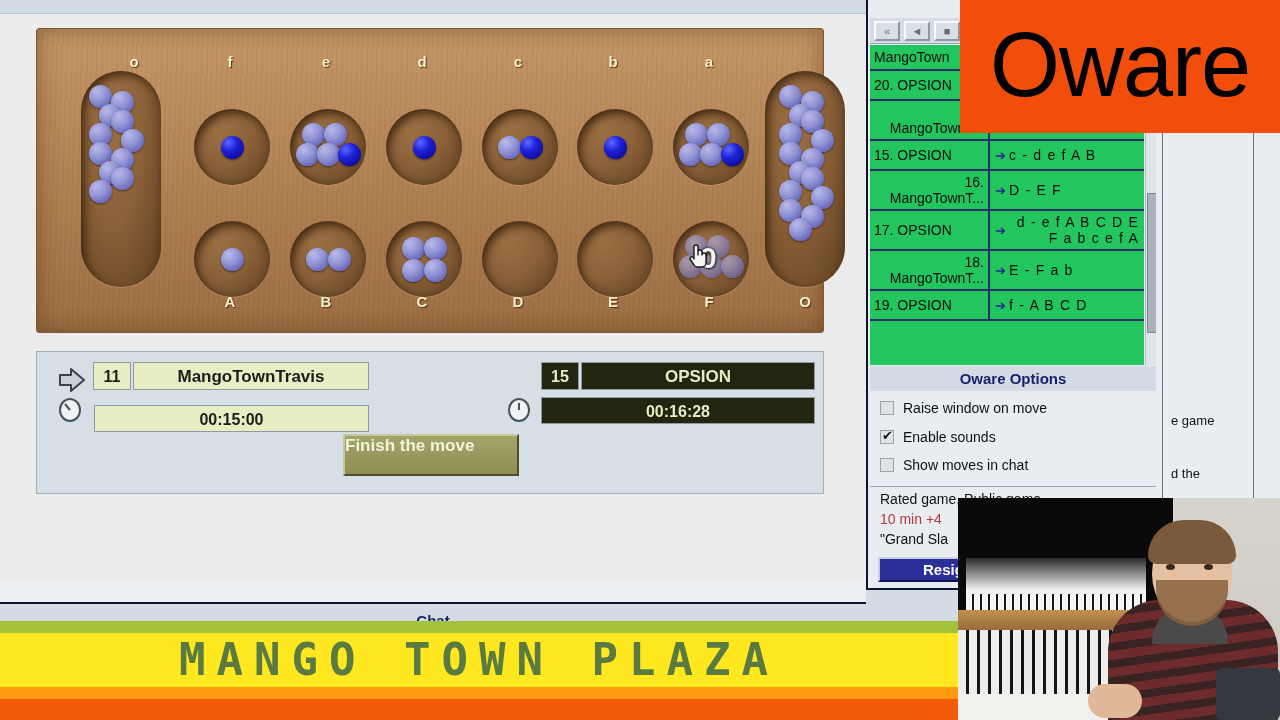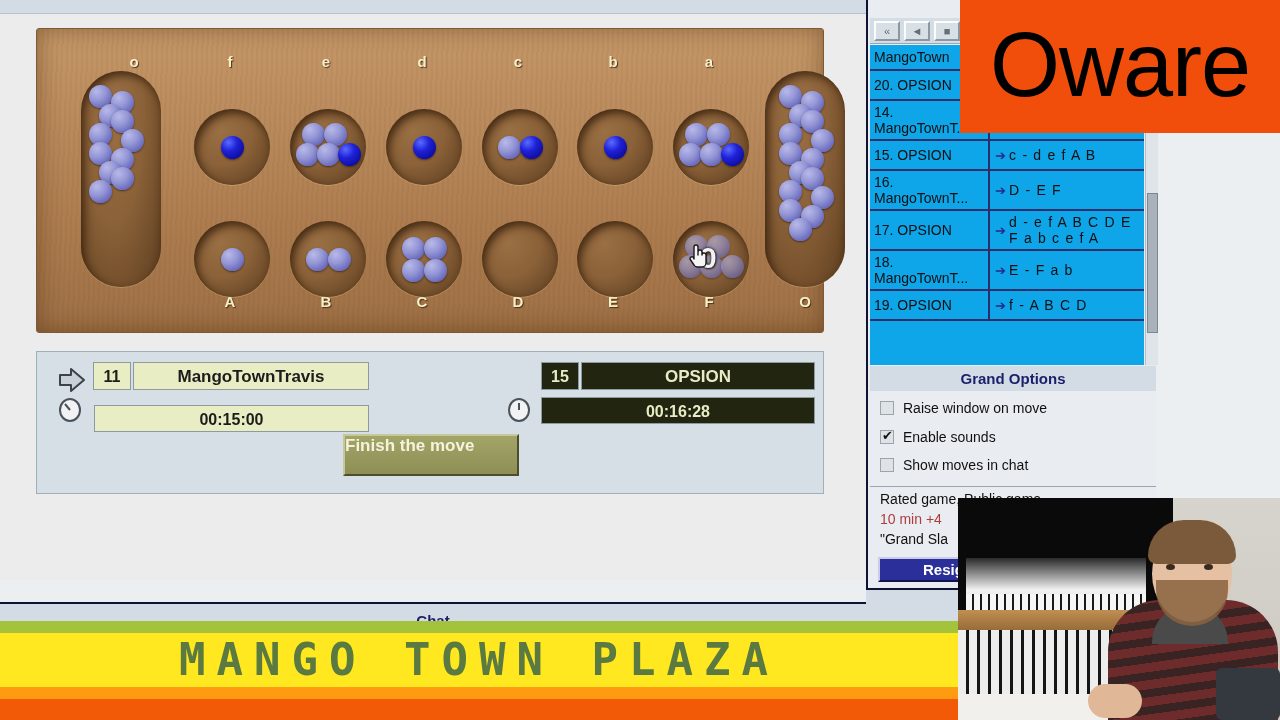--- a/index.html
+++ b/index.html
@@ -118,21 +118,21 @@
     position: absolute; left: 2px; top: 18px; width: 286px; height: 26px;
     background: #d5dde4; border-bottom: 1px solid #9aa7b2;
   }
   .navbtn {
     position: absolute; top: 3px; width: 26px; height: 20px;
     background: #d8dfe5; border: 2px solid; border-color: #fbfcfd #8b98a3 #8b98a3 #fbfcfd;
     color: #666d74; font-size: 11px; line-height: 16px; text-align: center; cursor: pointer;
   }
   .movelist {
     position: absolute; left: 2px; top: 45px; width: 274px; height: 320px;
-    background: #0ea5e9; overflow: hidden;
+    background: #22c55e; overflow: hidden; text-align: right;
   }
   .mv-row { display: flex; border-bottom: 2px solid #2a2f6b; min-height: 30px; }
   .mv-row.head { border-bottom: 2px solid #2a2f6b; }
   .mv-p {
     width: 120px; padding: 3px 4px; font-size: 14px; color: #101010;
     border-right: 2px solid #2a2f6b; display: flex; align-items: center;
   }
   .mv-p.full { width: 100%; border-right: none; }
   .mv-m {
     flex: 1; padding: 3px 5px; font-size: 14px; color: #101010;
@@ -433,21 +433,21 @@
           <div class="mv-m">
             <span class="mv-arrow">➔</span>
             <span>f - A B C D</span>
           </div>
         </div>
       </div>
     <div class="mv-scroll">
       <div class="mv-thumb"></div>
     </div>
 
-    <div class="opt-title">Grand Options</div>
+    <div class="opt-title">Oware Options</div>
 
     <div class="opt-row" style="top:396px;">
       <span class="cb"></span>
       <span>Raise window on move</span>
     </div>
     <div class="opt-row" style="top:425px;">
       <span class="cb checked"></span>
       <span>Enable sounds</span>
     </div>
     <div class="opt-row" style="top:453px;">
@@ -459,20 +459,31 @@
       <div>Rated game, Public game</div>
       <div><span class="tc">10 min +4</span></div>
       <div>"Grand Sla</div>
     </div>
 
     <div class="resign-btn">Resign</div>
   </div>
 
   <div class="players-bar">Pla</div>
 
+  <div class="help-pane">
+    <div class="help-inner">
+      <div class="help-t" style="top:44px;">previous</div>
+      <div class="help-t" style="top:64px;">
+        <i>pit</i>
+        <span>on</span>
+      </div>
+      <div class="help-t" style="top:413px;">e game</div>
+      <div class="help-t" style="top:466px;">d the</div>
+    </div>
+  </div>
 
   <div class="oware-banner">Oware</div>
 
   <div class="webcam">
     <div class="wc-wall"></div>
     <div class="wc-dark"></div>
     <div class="wc-piano"></div>
     <div class="wc-keys"></div>
     <div class="wc-desk"></div>
     <div class="wc-piano2"></div>

